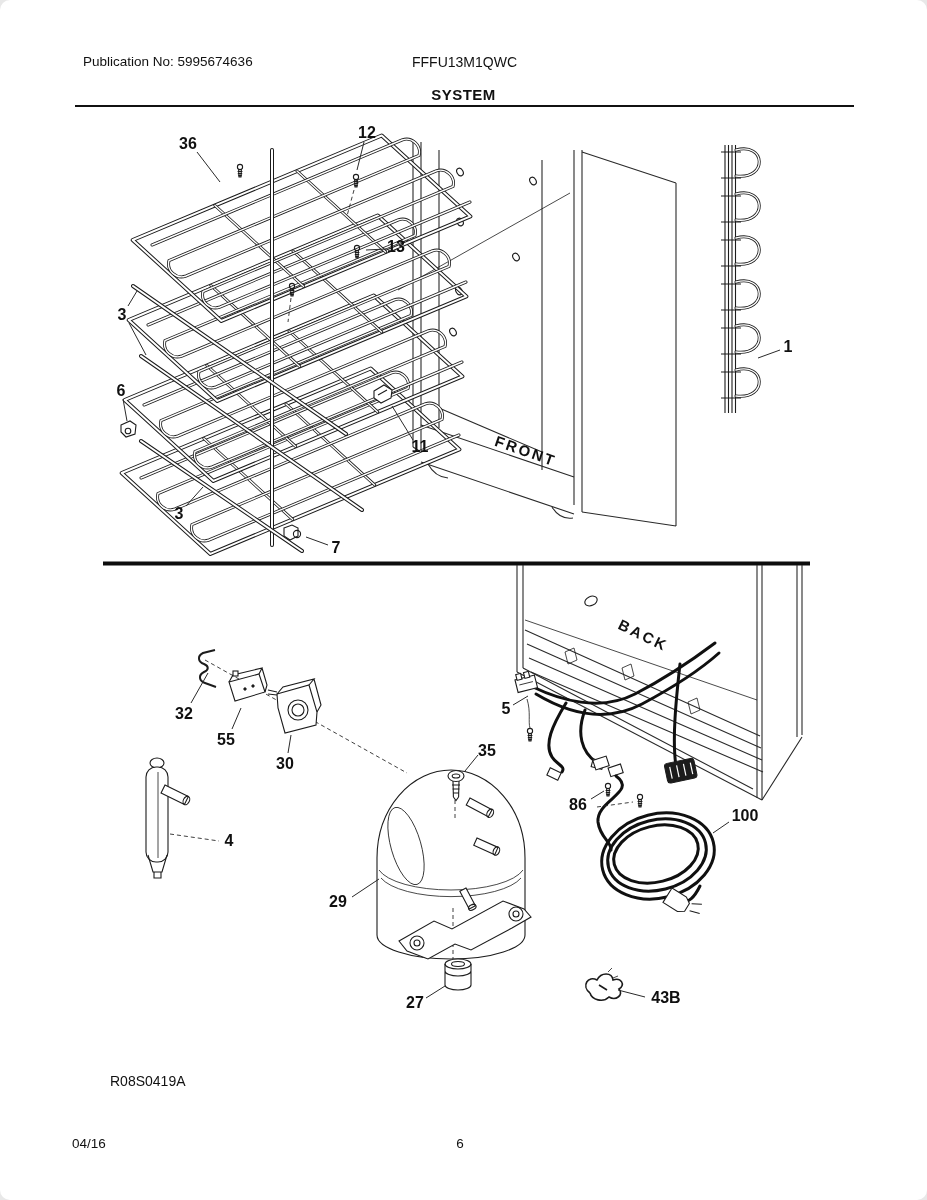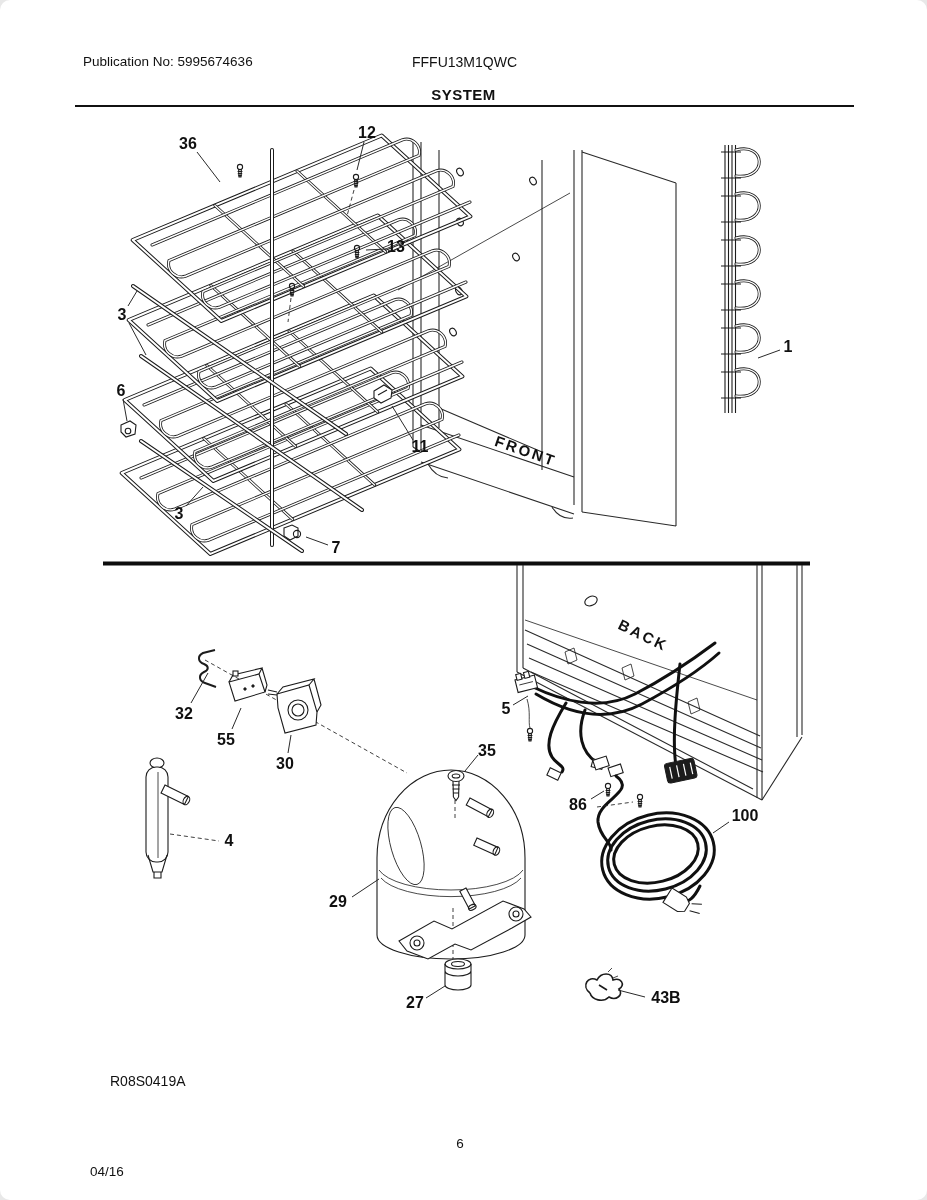--- a/index.html
+++ b/index.html
@@ -4,21 +4,21 @@
 <style>
   html,body{margin:0;padding:0;background:#e8e8e8;}
   .page{position:relative;width:927px;height:1200px;background:#ffffff;overflow:hidden;
         font-family:"Liberation Sans",sans-serif;color:#111;border-radius:10px;}
   .abs{position:absolute;white-space:nowrap;}
   .pub{left:83px;top:54px;font-size:13.5px;}
   .model{left:412px;top:54px;font-size:14px;text-align:center;}
   .sys-title{left:0;top:86px;width:927px;text-align:center;font-size:15px;font-weight:bold;letter-spacing:.5px;}
   .rule{left:75px;top:105px;width:779px;height:2px;background:#111;}
   .docnum{left:110px;top:1073px;font-size:14px;}
-  .date{left:90px;top:1136px;font-size:13.5px;margin-top:28px;}
+  .date{left:72px;top:1136px;font-size:13.5px;}
   .pgnum{left:430px;top:1136px;width:60px;text-align:center;font-size:13.5px;}
   svg{position:absolute;left:0;top:0;}
   
   .ln  {fill:none;stroke:#1c1c1c;stroke-width:1.1px;}
   .lnt {fill:none;stroke:#1c1c1c;stroke-width:0.8px;}
   .to  {fill:none;stroke:#1c1c1c;stroke-width:4px;stroke-linejoin:round;stroke-linecap:round;}
   .ti  {fill:none;stroke:#ffffff;stroke-width:2px;stroke-linejoin:round;stroke-linecap:round;}
   .to2 {fill:none;stroke:#1c1c1c;stroke-width:3px;stroke-linecap:round;}
   .ti2 {fill:none;stroke:#ffffff;stroke-width:1.4px;stroke-linecap:round;}
   .cab {fill:none;stroke:#2a2a2a;stroke-width:1.1px;}

